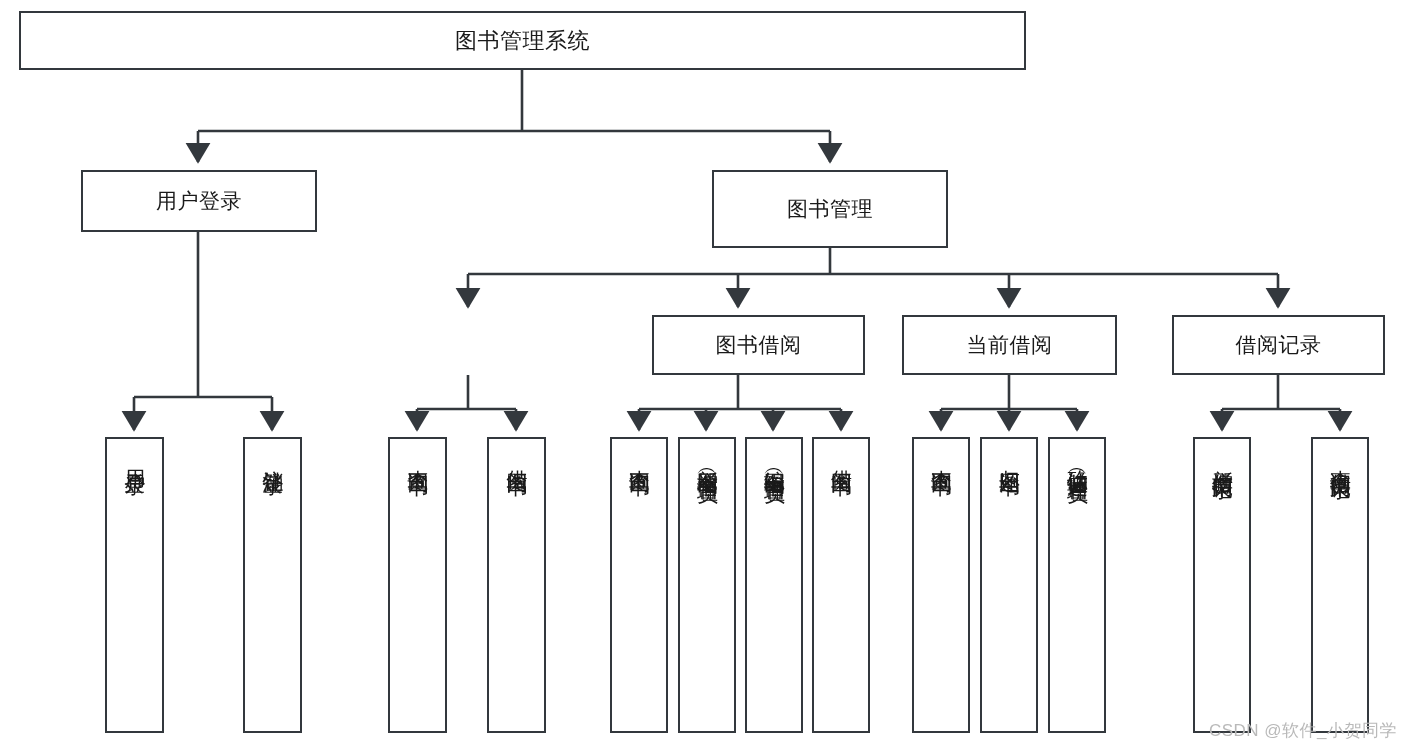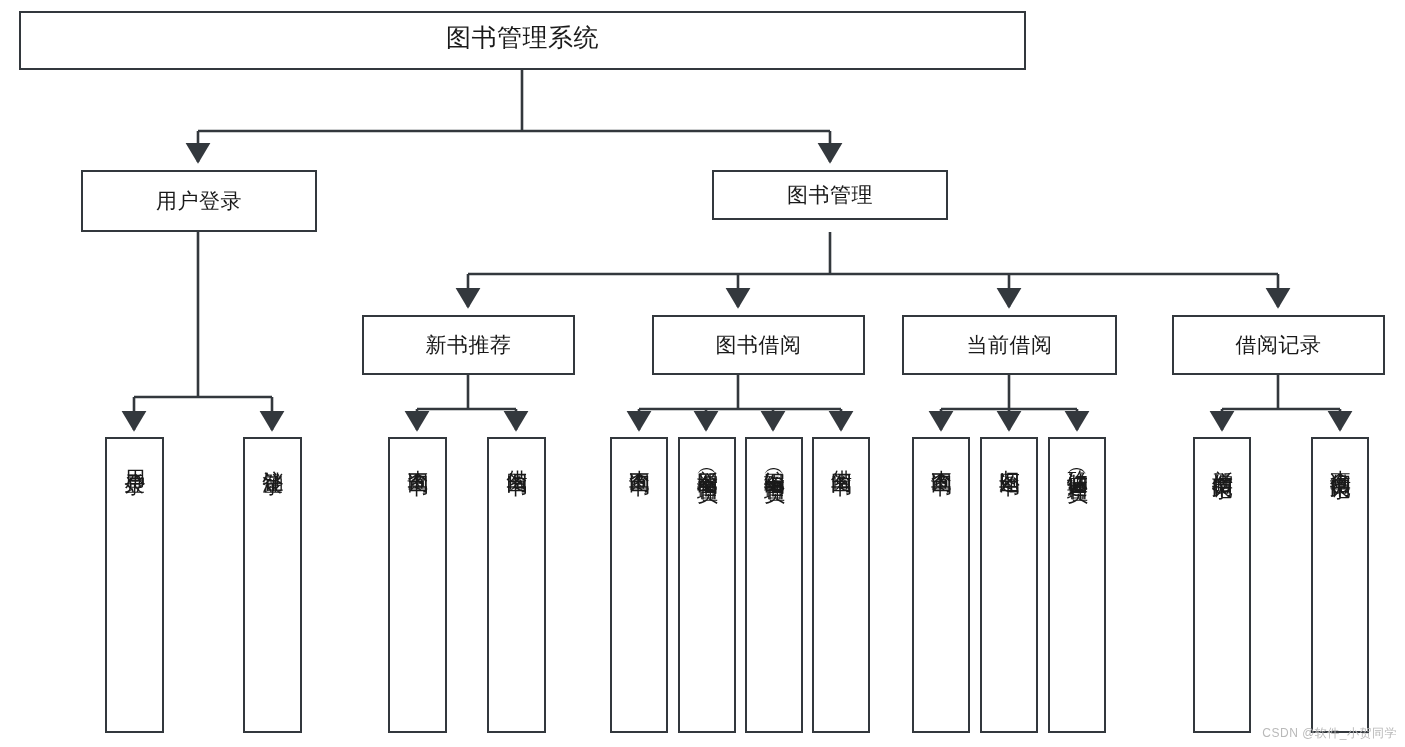--- a/index.html
+++ b/index.html
@@ -42,22 +42,21 @@
     text-align: center;
     line-height: 1.15;
     white-space: nowrap;
   }
   
   .node.h .label {
     font-size: 21px;
     letter-spacing: 0.5px;
   }
   .node.root .label {
-    font-size: 25px;
-    font-family: Liberation Mono, monospace;
+    font-size: 22px;
   }
   
   .node.v {
     align-items: flex-start;
     padding-top: 14px;
   }
   .node.v .label {
     writing-mode: vertical-rl;
     text-orientation: upright;
     font-size: 21px;
@@ -66,21 +65,21 @@
     white-space: normal;
     max-height: 268px;
   }
   .node.v.tall .label {
     max-height: 276px;
   }
   #watermark {
     position: absolute;
     right: 8px;
     bottom: 5px;
-    font-size: 12px;
+    font-size: 17px;
     color: #b9b9b9;
     white-space: nowrap;
     letter-spacing: 0.5px;
   }
 </style>
 </head>
 <body>
 
 <div id="diagram">
 
@@ -134,27 +133,24 @@
     </g>
   </svg>
 
   <div class="node h root" style="left:19px; top:11px; width:1007px; height:59px;">
     <span class="label">图书管理系统</span>
   </div>
 
   <div class="node h" style="left:81px; top:170px; width:236px; height:62px;">
     <span class="label">用户登录</span>
   </div>
-  <div class="node h" style="left:712px; top:170px; width:236px; height:50px;">
+  <div class="node h" style="left:712px; top:170px; width:236px; height:78px;">
     <span class="label">图书管理</span>
   </div>
 
-  <div class="node h" style="left:362px; top:315px; width:213px; height:60px;">
-    <span class="label">新书推荐</span>
-  </div>
   <div class="node h" style="left:652px; top:315px; width:213px; height:60px;">
     <span class="label">图书借阅</span>
   </div>
   <div class="node h" style="left:1172px; top:315px; width:213px; height:60px;">
     <span class="label">借阅记录</span>
   </div>
   <div class="node h" style="left:902px; top:315px; width:215px; height:60px;">
     <span class="label">当前借阅</span>
   </div>
 

